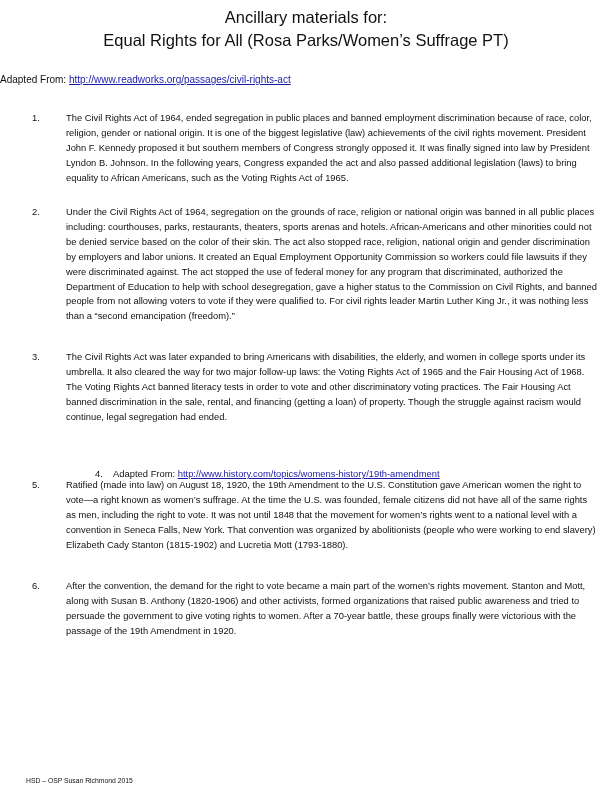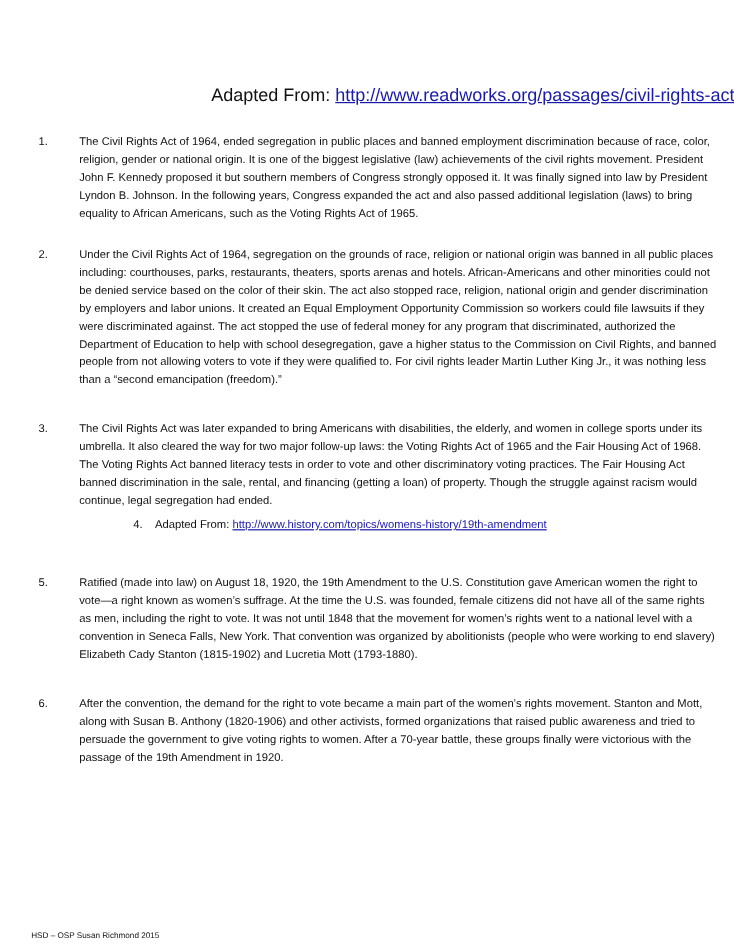--- a/index.html
+++ b/index.html
@@ -23,22 +23,22 @@
       text-align: center;
       font-size: 16.5px;
       line-height: 23px;
       color: #111;
     }
     .source {
       position: absolute;
       top: 74px;
       left: 0;
       width: 612px;
-      text-align: right;
-      font-size: 15px;
+      text-align: left;
+      font-size: 10px;
       line-height: 12px;
       color: #111;
     }
     .source a, .source2 a {
       color: #1a1aa8;
       text-decoration: underline;
     }
     .item {
       position: absolute;
       left: 32px;
@@ -52,45 +52,46 @@
       left: 0;
       top: 0;
       width: 26px;
     }
     .item .text {
       margin-left: 34px;
       width: 532px;
     }
     .source2 {
       position: absolute;
-      top: 431px;
+      top: 468px;
       left: 95px;
       font-size: 9.4px;
       line-height: 12px;
       color: #111;
       white-space: nowrap;
-      margin-left: 16px;
     }
     .source2 .num2 {
       display: inline-block;
       width: 16px;
     }
     .footer {
       position: absolute;
       left: 26px;
       top: 776px;
       font-size: 6.8px;
       line-height: 9px;
       color: #111;
     }
   </style>
 </head>
 <body>
 
 <div class="title">
+  <div>Ancillary materials for:</div>
+  <div>Equal Rights for All (Rosa Parks/Women’s Suffrage PT)</div>
 </div>
 
 <div class="source">
   <span>Adapted From:</span>
   <a href="#">http://www.readworks.org/passages/civil-rights-act</a>
 </div>
 
 <div class="item" style="top:111px;">
   <span class="num">1.</span>
   <div class="text">The Civil Rights Act of 1964, ended segregation in public places and banned employment discrimination because of race, color, religion, gender or national origin.  It is one of the biggest legislative (law) achievements of the civil rights movement. President John F. Kennedy proposed it but southern members of Congress strongly opposed it.  It was finally signed into law by President Lyndon B. Johnson. In the following years, Congress expanded the act and also passed additional legislation (laws) to bring equality to African Americans, such as the Voting Rights Act of 1965.</div>

